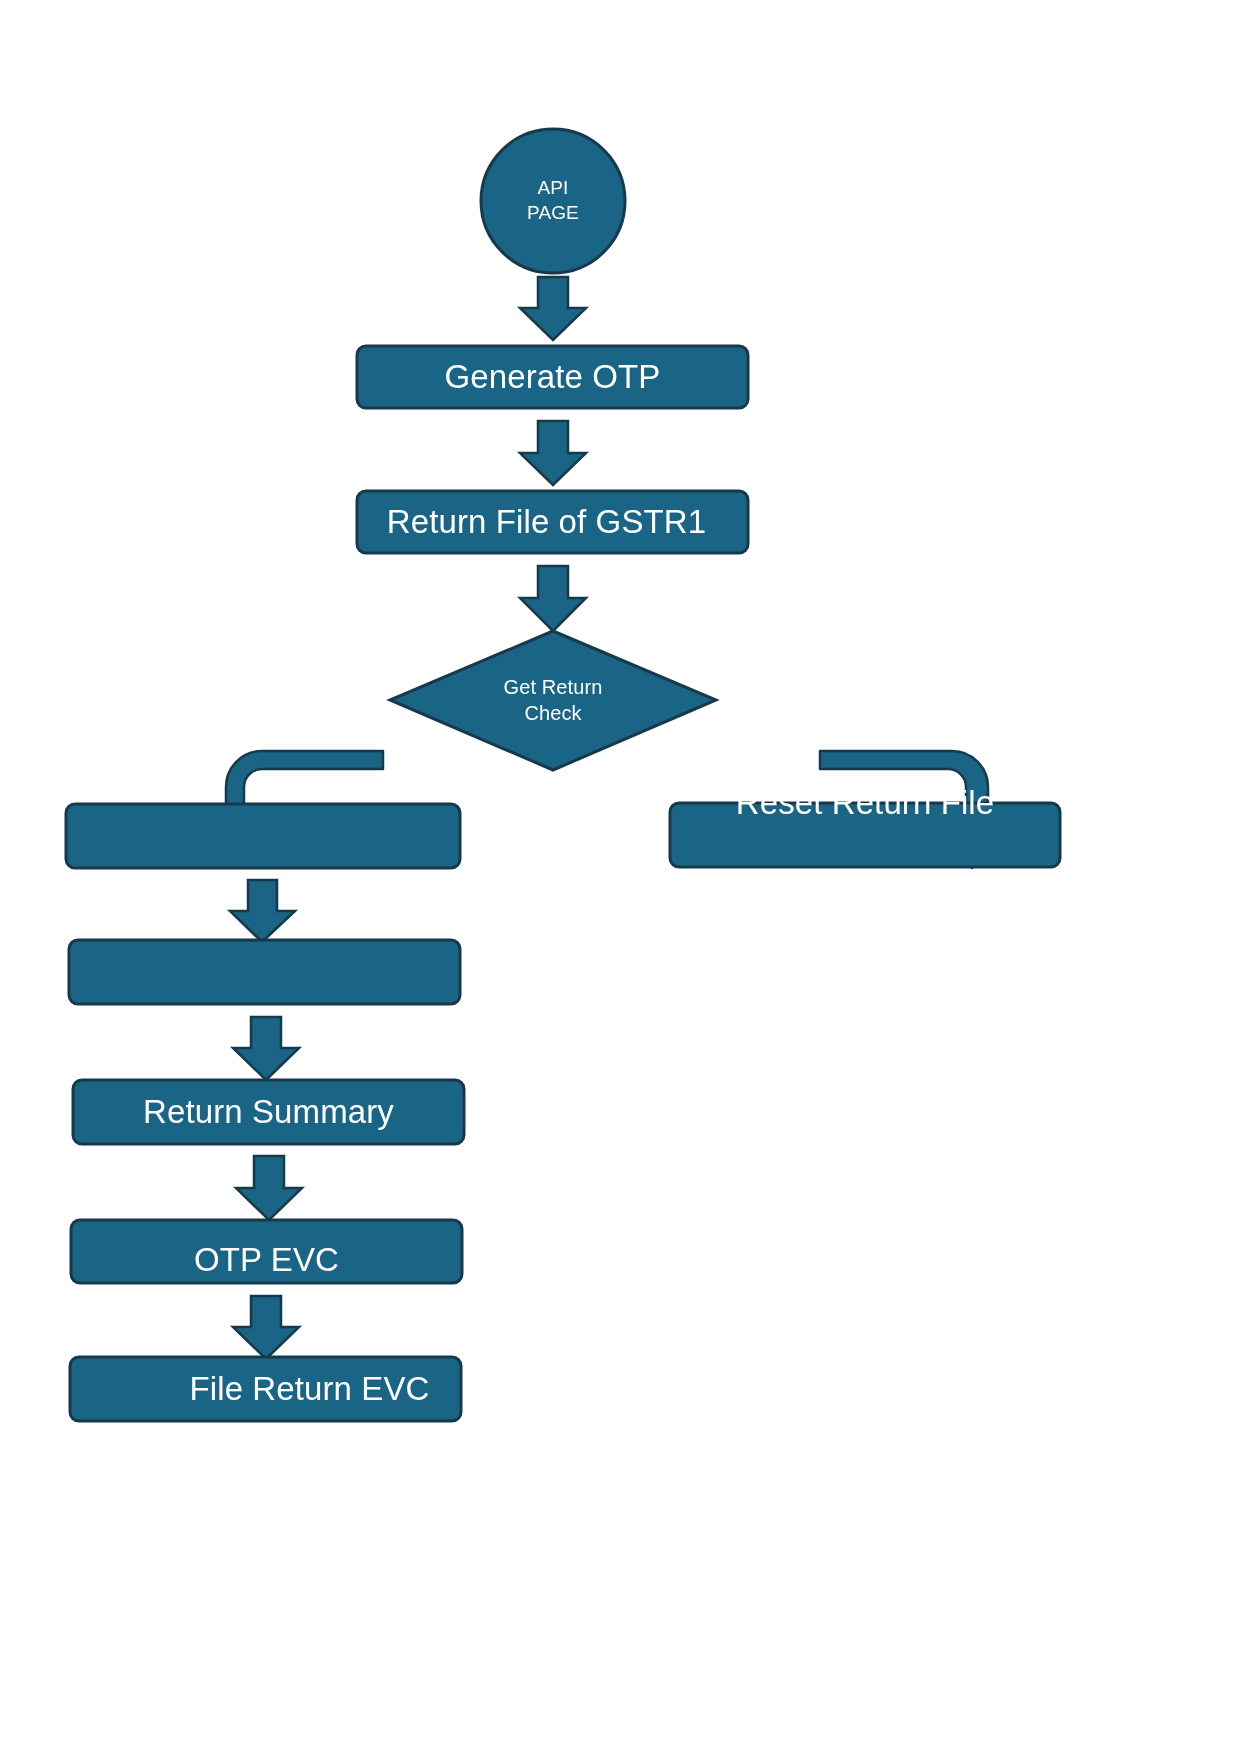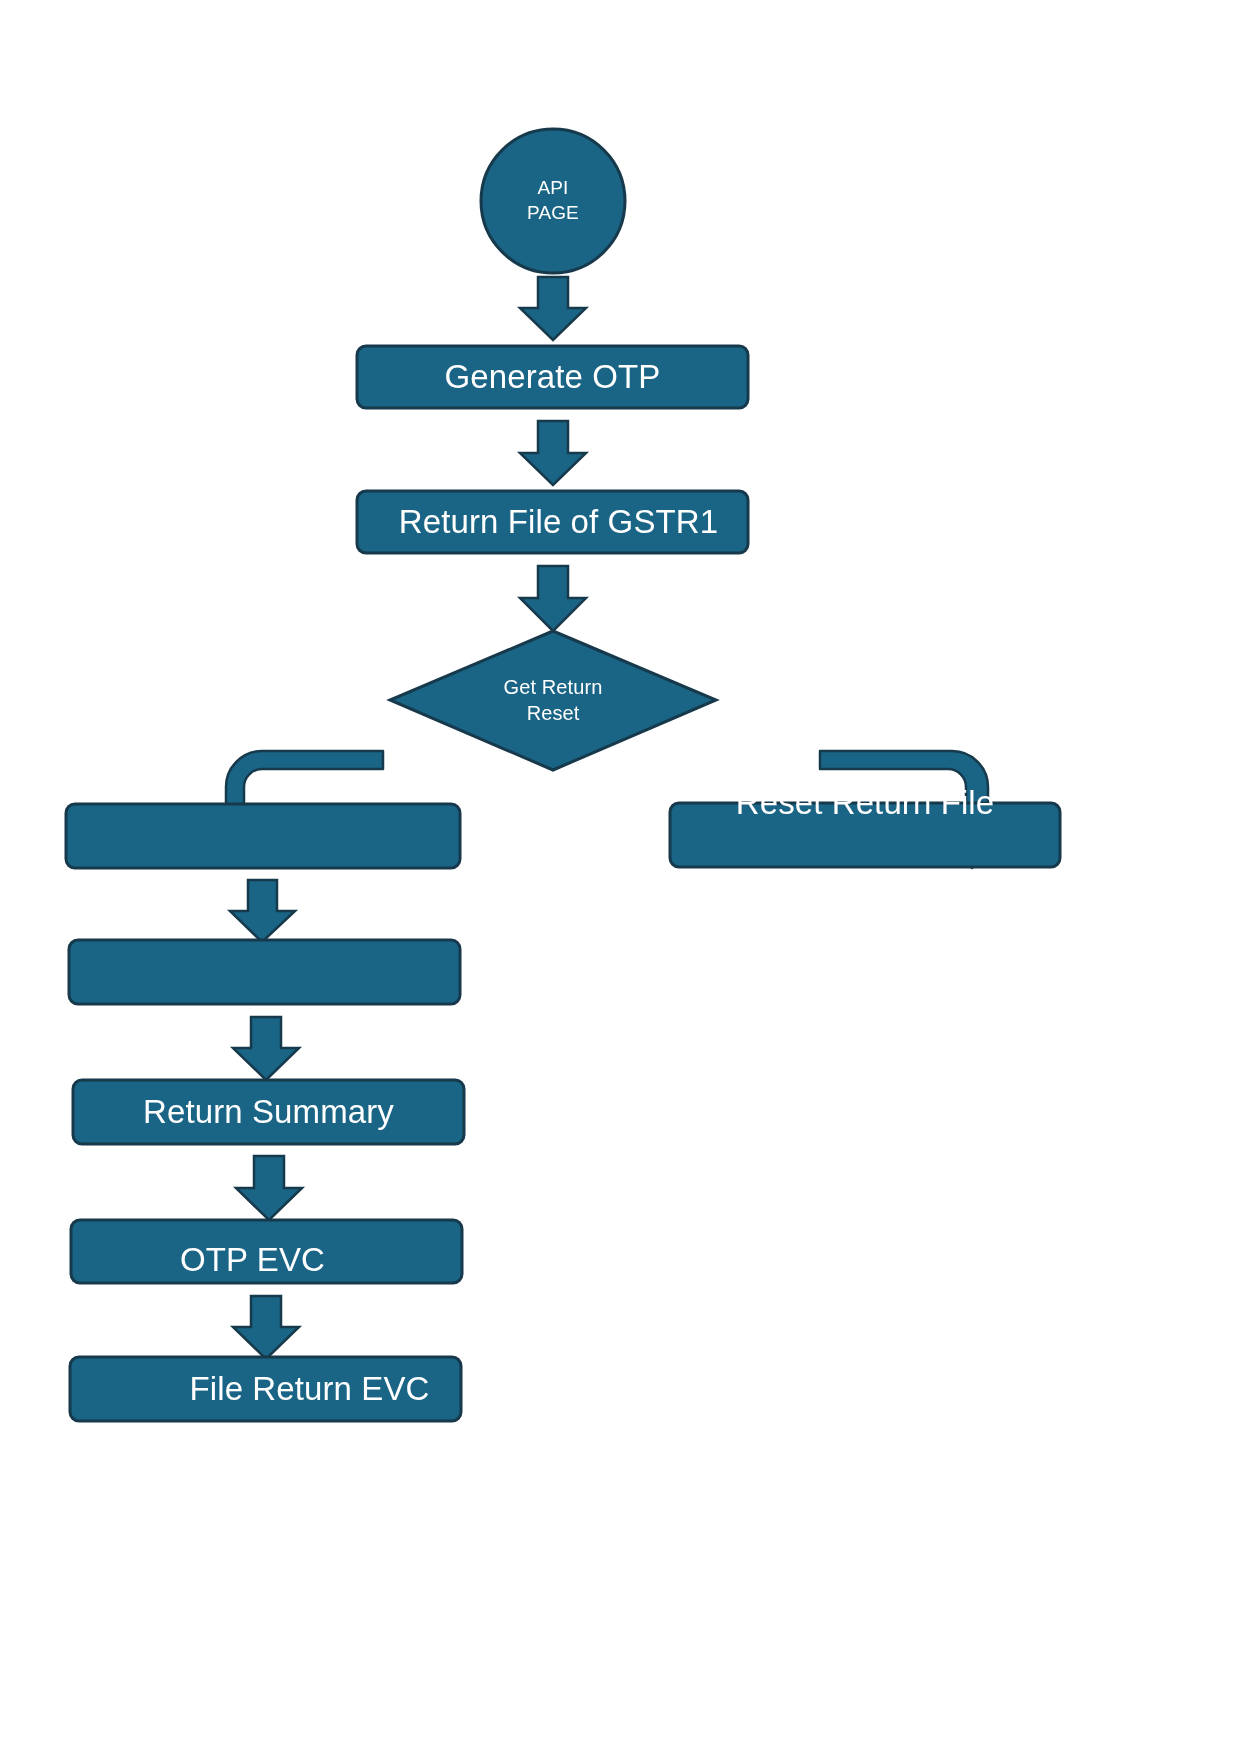--- a/index.html
+++ b/index.html
@@ -132,40 +132,40 @@
 
   <div class="node-label lbl-start" style="left:481px; top:129px; width:144px; height:144px; flex-direction:column;">
     <span>API</span>
     <span>PAGE</span>
   </div>
 
   <div class="node-label lbl-process" style="left:357px; top:346px; width:391px; height:62px;">
     <span>Generate OTP</span>
   </div>
 
-  <div class="node-label lbl-process" style="left:363px; top:491px; width:391px; height:62px;">
+  <div class="node-label lbl-process" style="left:351px; top:491px; width:391px; height:62px;">
     <span>Return File of GSTR1</span>
   </div>
 
   <div class="node-label lbl-decision" style="left:440px; top:655px; width:226px; height:90px; flex-direction:column;">
     <span>Get Return</span>
-    <span>Reset</span>
+    <span>Check</span>
   </div>
 
 
   <div class="node-label lbl-process" style="left:670px; top:771px; width:390px; height:64px;">
     <span>Reset Return File</span>
   </div>
 
 
   <div class="node-label lbl-process" style="left:73px; top:1080px; width:391px; height:64px;">
     <span>Return Summary</span>
   </div>
 
-  <div class="node-label lbl-process" style="left:57px; top:1220px; width:391px; height:80px;">
+  <div class="node-label lbl-process" style="left:71px; top:1220px; width:391px; height:80px;">
     <span>OTP EVC</span>
   </div>
 
   <div class="node-label lbl-process" style="left:70px; top:1357px; width:391px; height:64px;padding-left:44px;">
     <span>File Return EVC</span>
   </div>
 
 </div>
 
 </body></html>

